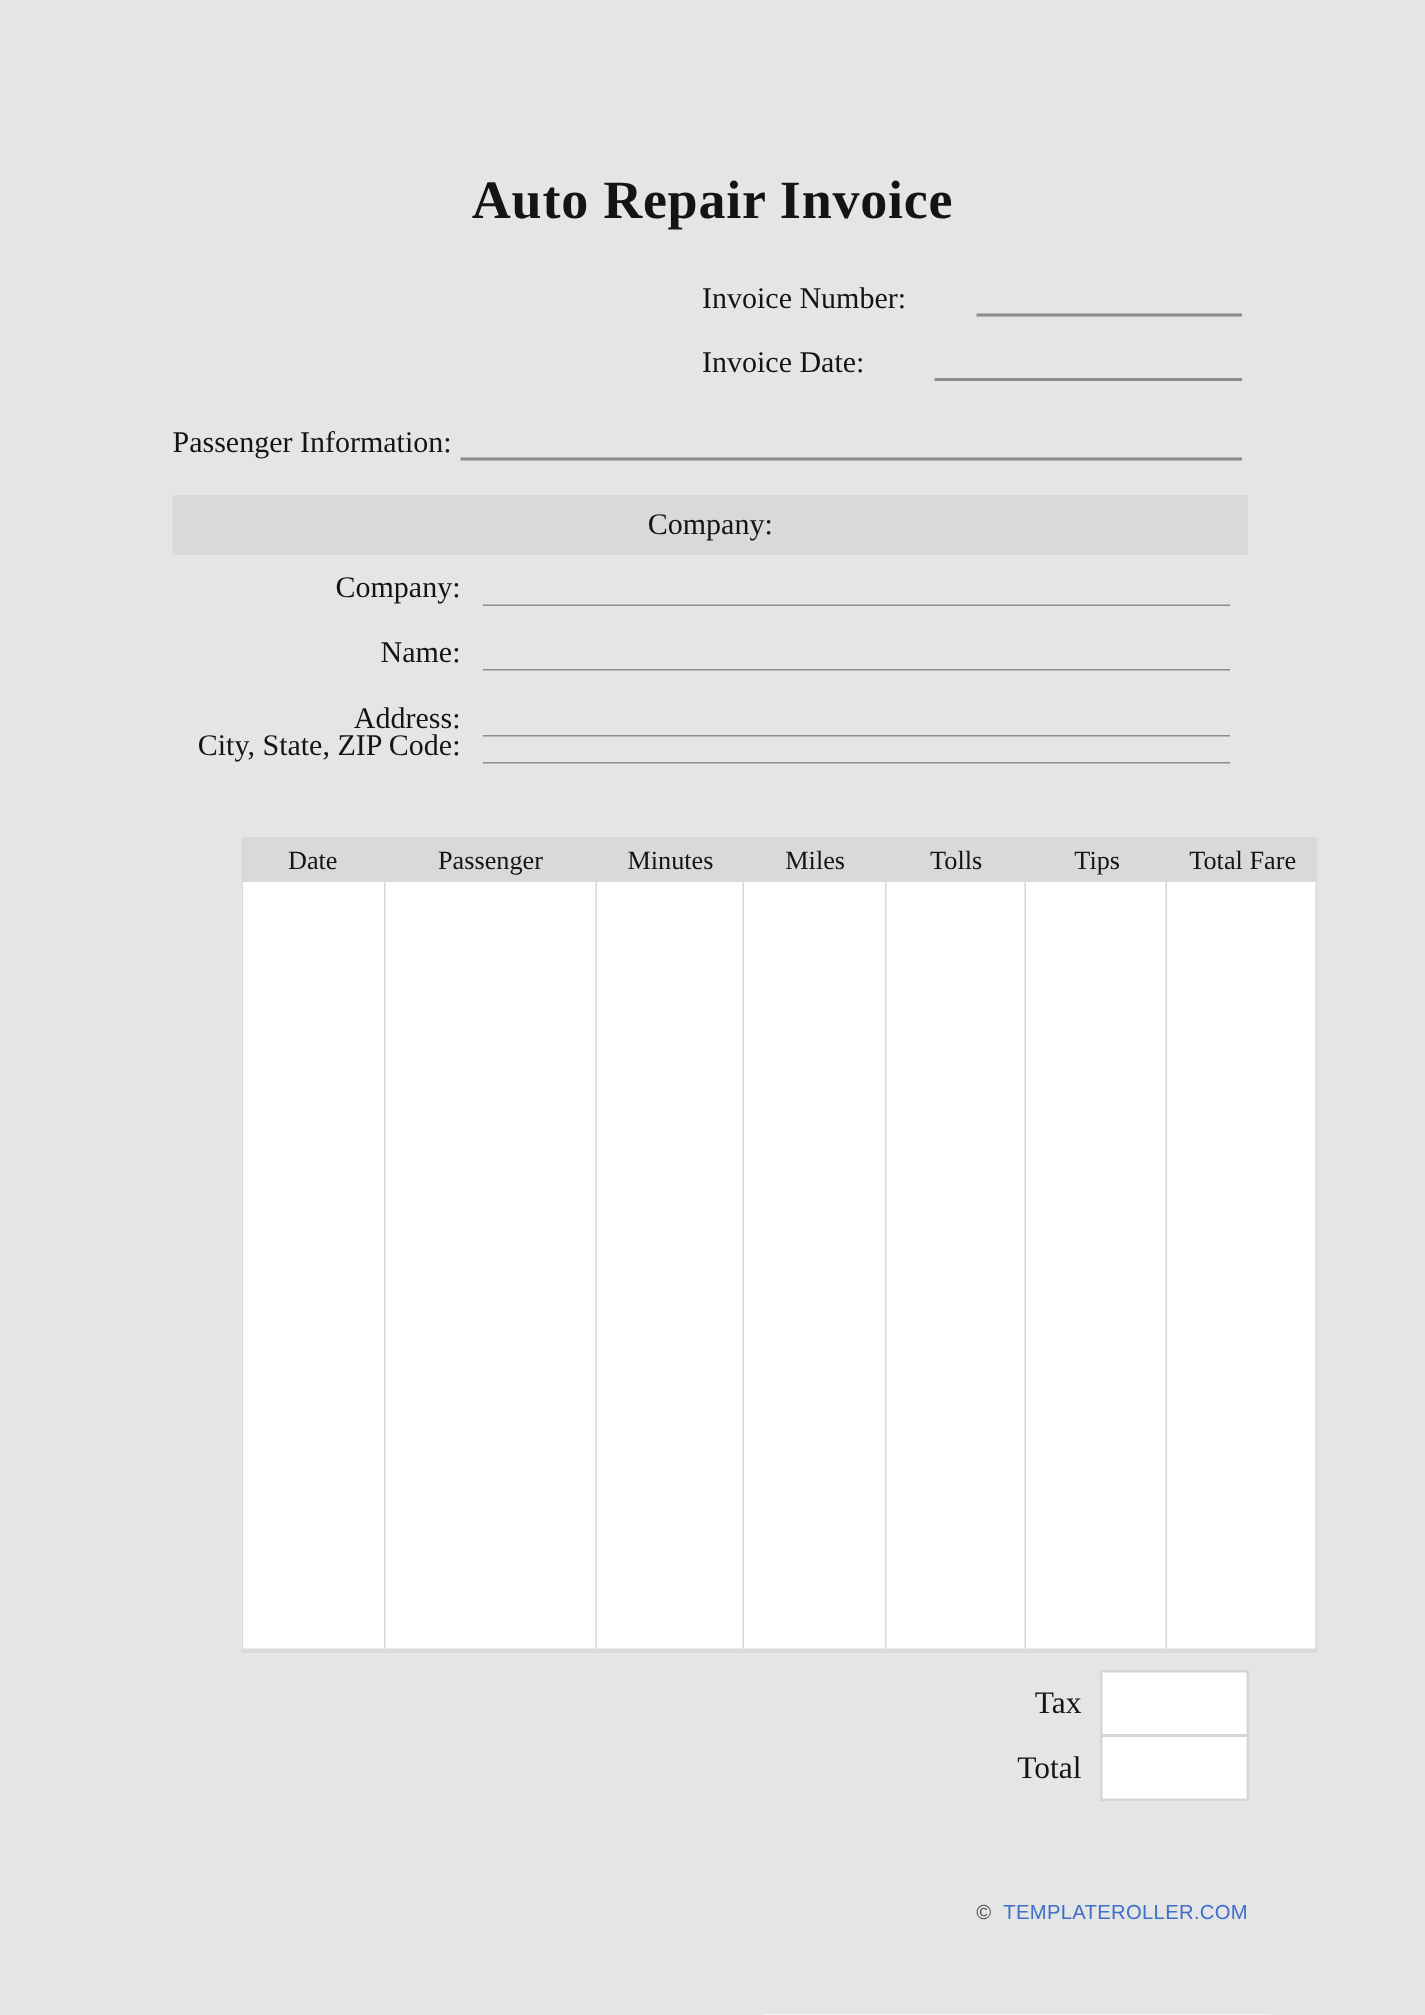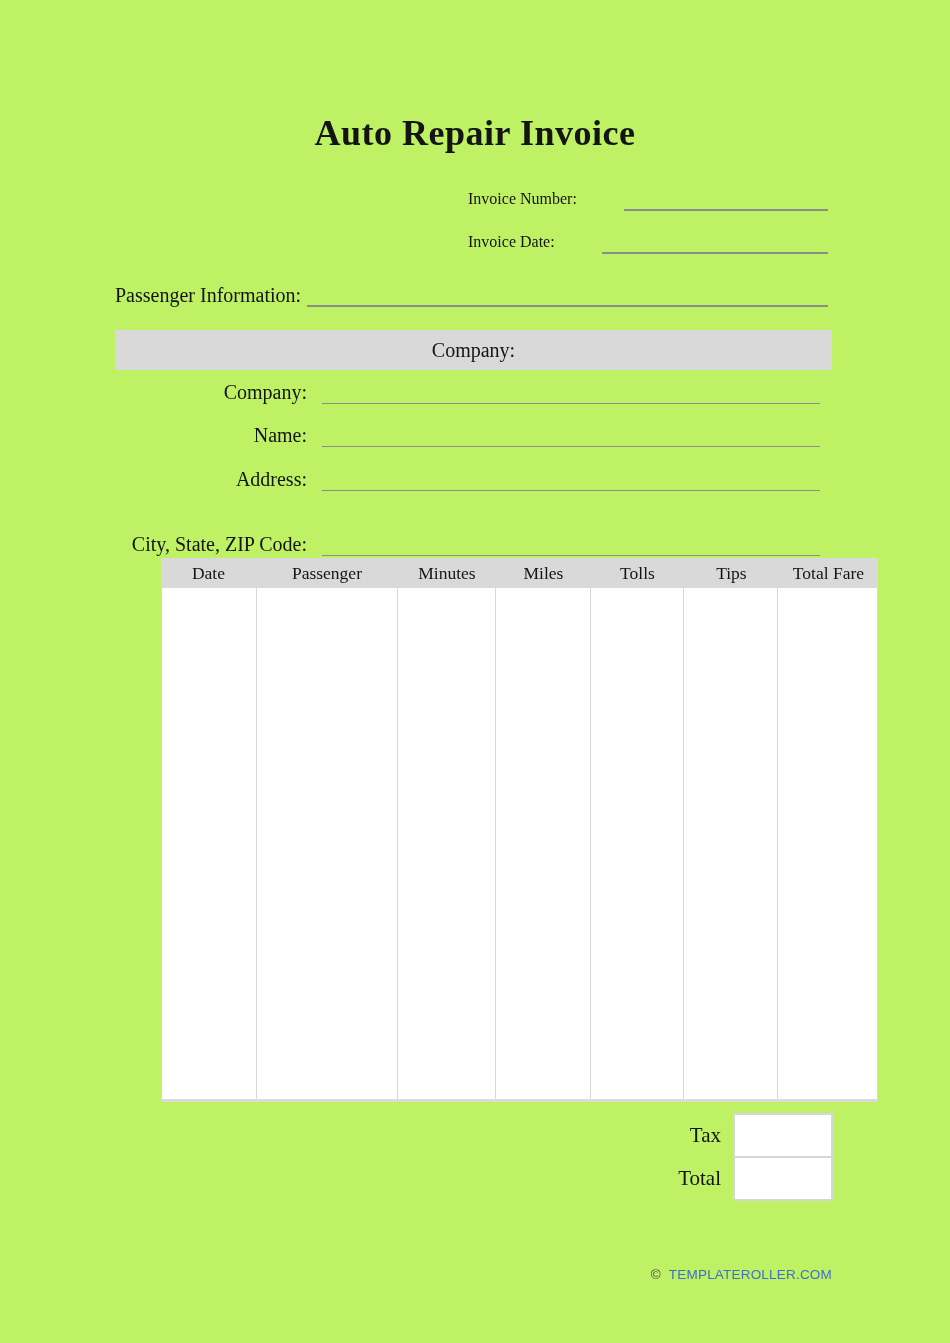--- a/index.html
+++ b/index.html
@@ -1,28 +1,28 @@
 <!DOCTYPE html>
 <html><head>
 <meta charset="utf-8">
 <style>
   html, body { margin:0; padding:0; background:#ffffff; }
   .page {
     position:relative; width:950px; height:1343px; margin:0 auto;
-    background:#bef264; font-family:"Liberation Serif", serif; color:#141414;
+    background:#e5e5e5; font-family:"Liberation Serif", serif; color:#141414;
     overflow:hidden;
   }
   .title {
     position:absolute; top:112px; left:0; width:100%;
     text-align:center; font-size:36px; font-weight:700; letter-spacing:0.5px;
   }
   
   .meta-row {
     position:absolute; left:468px; width:360px; height:24px;
-    display:flex; align-items:flex-end; font-size:16px;gap:37px;
+    display:flex; align-items:flex-end; font-size:20px;gap:37px;
   }
   .meta-row.m1 { top:187px; }
   .meta-row.m2 { top:230px; }
   .meta-row .lbl { white-space:nowrap; line-height:24px; }
   .fill-line {
     flex:1; margin-left:10px; height:22px;
     border-bottom:2px solid #8c8c8c;
     font-size:18px; line-height:22px;
   }
   
@@ -38,21 +38,21 @@
     background:#d9d9d9; text-align:center; font-size:20px; line-height:40px;
   }
   
   .field-row {
     position:absolute; left:115px; width:705px; height:24px;
     display:flex; align-items:flex-end; font-size:20px;
   }
   .field-row.f1 { top:380px; }
   .field-row.f2 { top:423px; }
   .field-row.f3 { top:467px; }
-  .field-row.f4 { top:532px;align-items:center; }
+  .field-row.f4 { top:485px;align-items:center; }
   .field-row .flabel { width:192px; text-align:right; line-height:24px; white-space:nowrap; }
   .field-row .fill-line { margin-left:15px; border-bottom-width:1.5px; }
   
   .trip-table { position:absolute; left:115px; top:558px; width:717px;padding-left:46px; }
   .thead { display:flex; background:#d9d9d9; height:30px; font-size:17.5px; }
   .thead .th { text-align:center; line-height:30px; box-sizing:border-box; }
   .tbody {
     display:flex; height:514px; box-sizing:border-box; background:#ffffff;
     border-left:1px solid #d8d8d8; border-right:1px solid #d8d8d8;
     border-bottom:3px solid #dadada;

